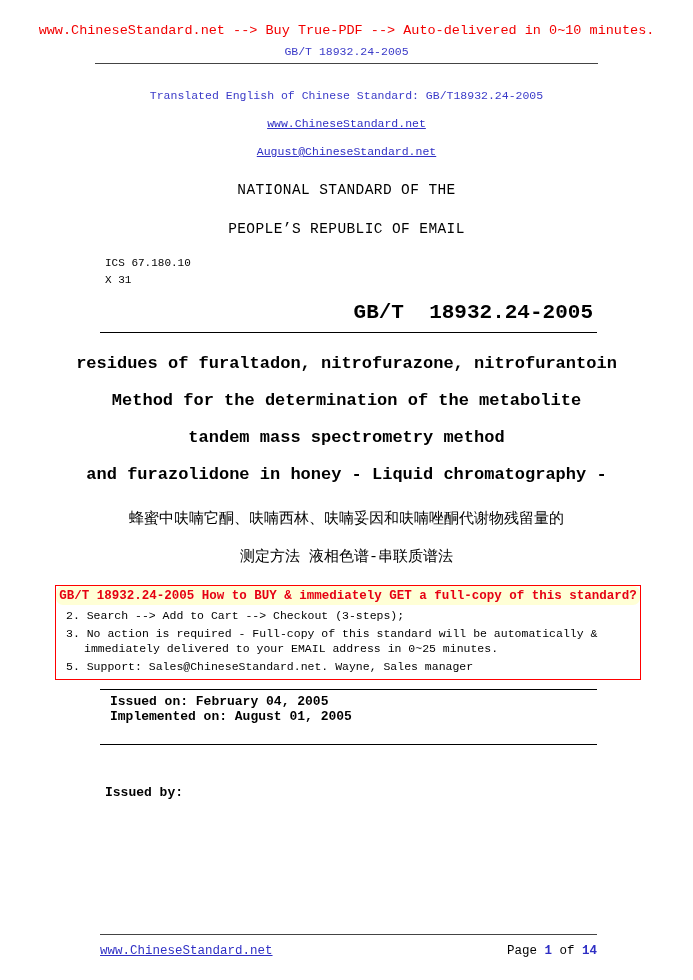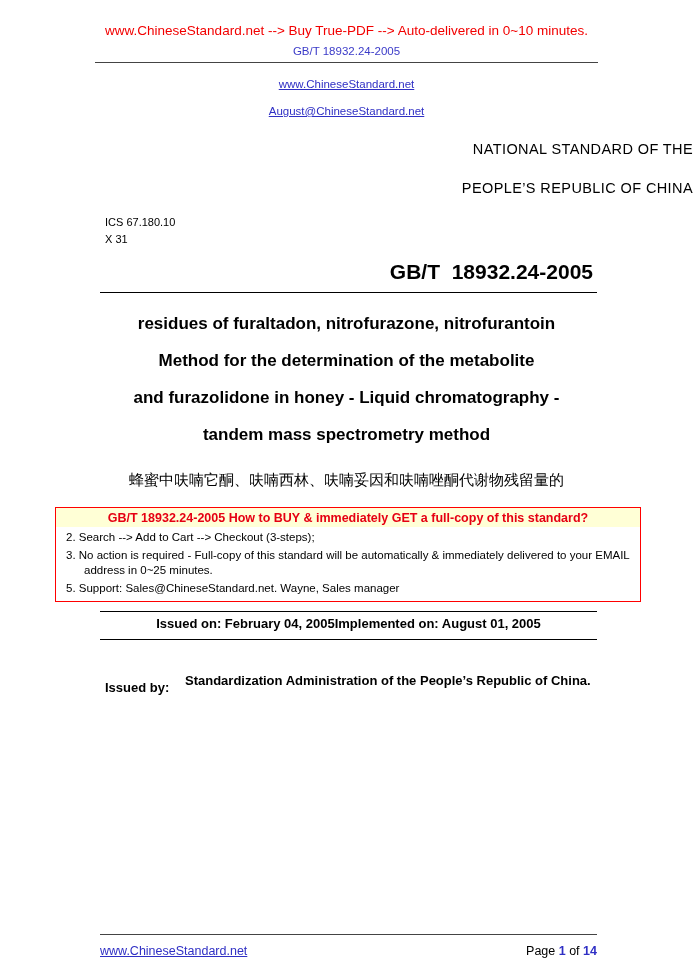--- a/index.html
+++ b/index.html
@@ -1,107 +1,108 @@
 <!DOCTYPE html>
 <html><head>
 <meta charset="utf-8">
 <style>
-  * { margin:0; padding:0; box-sizing:border-box; }
+  * { margin:0; padding:0; box-sizing:border-box;font-family:Liberation Mono, monospace; }
   html,body { background:#888; }
   .page {
     width:693px; height:980px; margin:0 auto; background:#ffffff;
     font-family:"Liberation Sans", sans-serif; color:#000;
     position:relative; overflow:hidden;
   }
   .link { color:#2f2fc4; text-decoration:underline; cursor:pointer; }
   .promo { color:#f20000; font-size:13.5px; text-align:center; padding-top:23px; }
   .std-top { color:#3a3ac8; font-size:11.5px; text-align:center; margin-top:7px; }
   .rule-top { width:503px; margin:5px auto 0; border-bottom:1px solid #444; }
   .translated { color:#3a3ac8; font-size:11.5px; text-align:center; margin-top:25px; }
   .link-line { text-align:center; margin-top:15px; font-size:11.5px; }
   .gb-logo { text-align:right; padding-right:103px; font-size:42px; font-weight:bold; margin-top:42px; letter-spacing:1px; line-height:44px; }
-  .nat { text-align:right; font-size:14.5px; letter-spacing:0.4px; }
+  .nat { text-align:center; font-size:14.5px; letter-spacing:0.4px; }
   .nat1 { margin-top:24px; }
   .nat2 { margin-top:23px; }
   .ics-block { margin-left:105px; margin-top:18px; font-size:11px; line-height:17px; }
   .std-big { text-align:right; padding-right:100px; font-size:21px; font-weight:bold; margin-top:12px; white-space:pre; }
   .rule-main { margin:8px 96px 0 100px; border-bottom:1.5px solid #000; }
   .title-en { text-align:center; font-weight:bold; font-size:17px; margin-top:12px; line-height:37px; }
   .title-zh { text-align:center; font-size:15px; margin-top:8px; line-height:38px; }
   .buy-box { margin:8px 52px 0 55px; border:1px solid #ff0000; padding-bottom:5px; }
-  .buy-heading { color:#e60012; font-weight:bold; font-size:12.5px; text-align:center; background:#ffffd6; padding:3px 0 2px; }
+  .buy-heading { color:#e60012; font-weight:bold; font-size:12.5px; text-align:center; background:#ffffd6; padding:3px 0 2px;border-radius:7px; }
   .buy-item { font-size:11.5px; margin:3px 8px 0 10px; padding-left:18px; text-indent:-18px; line-height:15px; }
-  .dates-row { display:flex; justify-content:center; margin:9px 96px 0 100px;
+  .dates-row { display:flex; justify-content:flex-end; margin:9px 96px 0 100px;
     border-top:1.5px solid #000; border-bottom:1.5px solid #000;
-    font-weight:bold; font-size:13px; padding:4px 10px 8px 10px; }
+    font-weight:bold; font-size:13px; padding:4px 10px 20px 10px;flex-direction:column; }
   .issuer { display:flex; margin:16px 100px 0 105px; }
   .issuer-label { font-weight:bold; font-size:13px; width:80px; flex:none;margin-top:24px; }
   .issuer-text { font-weight:bold; font-size:13px; text-align:justify; line-height:22px; flex:1; }
   .issuer-p2 { margin-top:14px; }
   .footer { position:absolute; left:100px; right:96px; bottom:22px; }
   .footer-rule { border-bottom:1px solid #444; margin-bottom:9px; }
   .footer-row { display:flex; justify-content:space-between; font-size:12.5px; align-items:baseline; }
   .page-num { color:#2f2fc4; font-weight:bold; }
   .page-static { color:#000; }
 </style>
 </head>
 <body>
 
 <div class="page">
 
   <div class="promo">www.ChineseStandard.net --&gt; Buy True-PDF --&gt; Auto-delivered in 0~10 minutes.</div>
   <div class="std-top">GB/T 18932.24-2005</div>
   <div class="rule-top"></div>
 
+  <div class="translated">Translated English of Chinese Standard: GB/T18932.24-2005</div>
   <div class="link-line">
     <span class="link">www.ChineseStandard.net</span>
   </div>
   <div class="link-line">
     <span class="link">August@ChineseStandard.net</span>
   </div>
 
 
   <div class="nat nat1">NATIONAL STANDARD OF THE</div>
-  <div class="nat nat2">PEOPLE’S REPUBLIC OF CHINA</div>
+  <div class="nat nat2">PEOPLE’S REPUBLIC OF EMAIL</div>
 
   <div class="ics-block">
     <div>ICS 67.180.10</div>
     <div>X 31</div>
   </div>
 
   <div class="std-big">GB/T  18932.24-2005</div>
   <div class="rule-main"></div>
 
   <div class="title-en">
     <div>residues of furaltadon, nitrofurazone, nitrofurantoin</div>
     <div>Method for the determination of the metabolite</div>
+    <div>tandem mass spectrometry method</div>
     <div>and furazolidone in honey - Liquid chromatography -</div>
-    <div>tandem mass spectrometry method</div>
   </div>
 
   <div class="title-zh">
     <div>蜂蜜中呋喃它酮、呋喃西林、呋喃妥因和呋喃唑酮代谢物残留量的</div>
+    <div>测定方法 液相色谱-串联质谱法</div>
   </div>
 
   <div class="buy-box">
     <div class="buy-heading">GB/T 18932.24-2005 How to BUY &amp; immediately GET a full-copy of this standard?</div>
     <div class="buy-item">2.  Search --&gt; Add to Cart --&gt; Checkout (3-steps);</div>
     <div class="buy-item">3.  No action is required  - Full-copy of this standard will be automatically &amp; immediately delivered to your EMAIL address in 0~25 minutes.</div>
     <div class="buy-item">5.  Support: Sales@ChineseStandard.net. Wayne, Sales manager</div>
   </div>
 
   <div class="dates-row">
     <span>Issued on: February 04, 2005</span>
     <span>Implemented on: August 01, 2005</span>
   </div>
 
   <div class="issuer">
     <div class="issuer-label">Issued by:</div>
     <div class="issuer-text">
-      <div class="issuer-p2">Standardization Administration of the People’s Republic of China.</div>
     </div>
   </div>
 
   <div class="footer">
     <div class="footer-rule"></div>
     <div class="footer-row">
       <span class="link">www.ChineseStandard.net</span>
       <span>
         <span class="page-static">Page</span>
         <span class="page-num">1</span>

